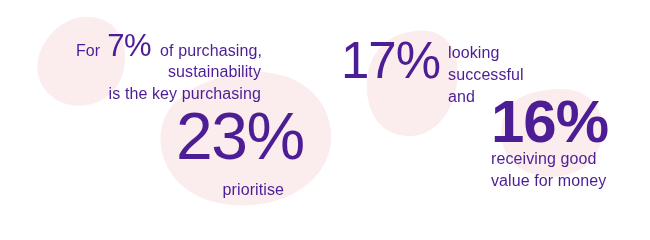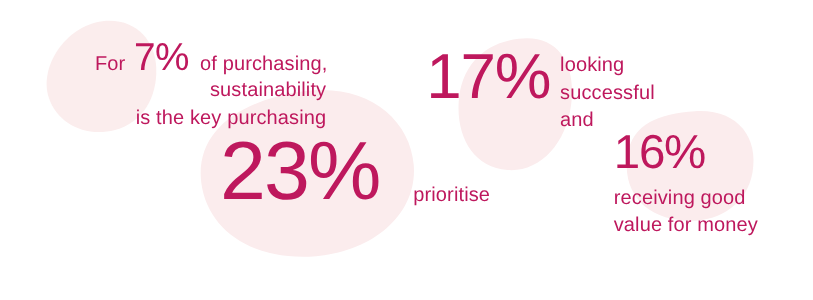--- a/index.html
+++ b/index.html
@@ -7,21 +7,21 @@
     padding: 0;
     background: #ffffff;
   }
   #infographic {
     position: relative;
     width: 650px;
     height: 218px;
     background: #ffffff;
     overflow: hidden;
     font-family: "Liberation Sans", sans-serif;
-    color: #be185d;
+    color: #4c1d95;
   }
   .blob-layer {
     position: absolute;
     left: 0;
     top: 0;
     width: 650px;
     height: 218px;
     pointer-events: none;
   }
   .text-layer {
@@ -66,22 +66,23 @@
     letter-spacing: .1px;
     padding-right: 1px;
   }
   #group-seven .sub-lines div { white-space: nowrap; }
 
   
   #group-twentythree {
     left: 176px;
     top: 104px;
     display: flex;
-    align-items: flex-end;
+    align-items: center;
     white-space: nowrap;
+    flex-direction: column;
   }
   .pct-xl {
     font-size: 66px;
     line-height: 64px;
     letter-spacing: -1.5px;
     font-weight: 400;
   }
   #group-twentythree .side-lines {
     font-size: 16px;
     line-height: 22px;
@@ -108,24 +109,24 @@
     font-size: 16px;
     line-height: 22px;
     letter-spacing: .1px;
     margin-left: 8px;
     padding-top: 6px;
   }
 
   
   #group-sixteen { left: 491px; top: 100px; }
   .pct-md {
-    font-size: 38px;
+    font-size: 60px;
     line-height: 44px;
     letter-spacing: -1px;
-    font-weight: 400;
+    font-weight: 700;
   }
   #group-sixteen .sub-lines {
     font-size: 16px;
     line-height: 22px;
     letter-spacing: .1px;
     margin-top: 4px;
   }
   #group-sixteen .sub-lines div { white-space: nowrap; }
 </style>
 </head>

